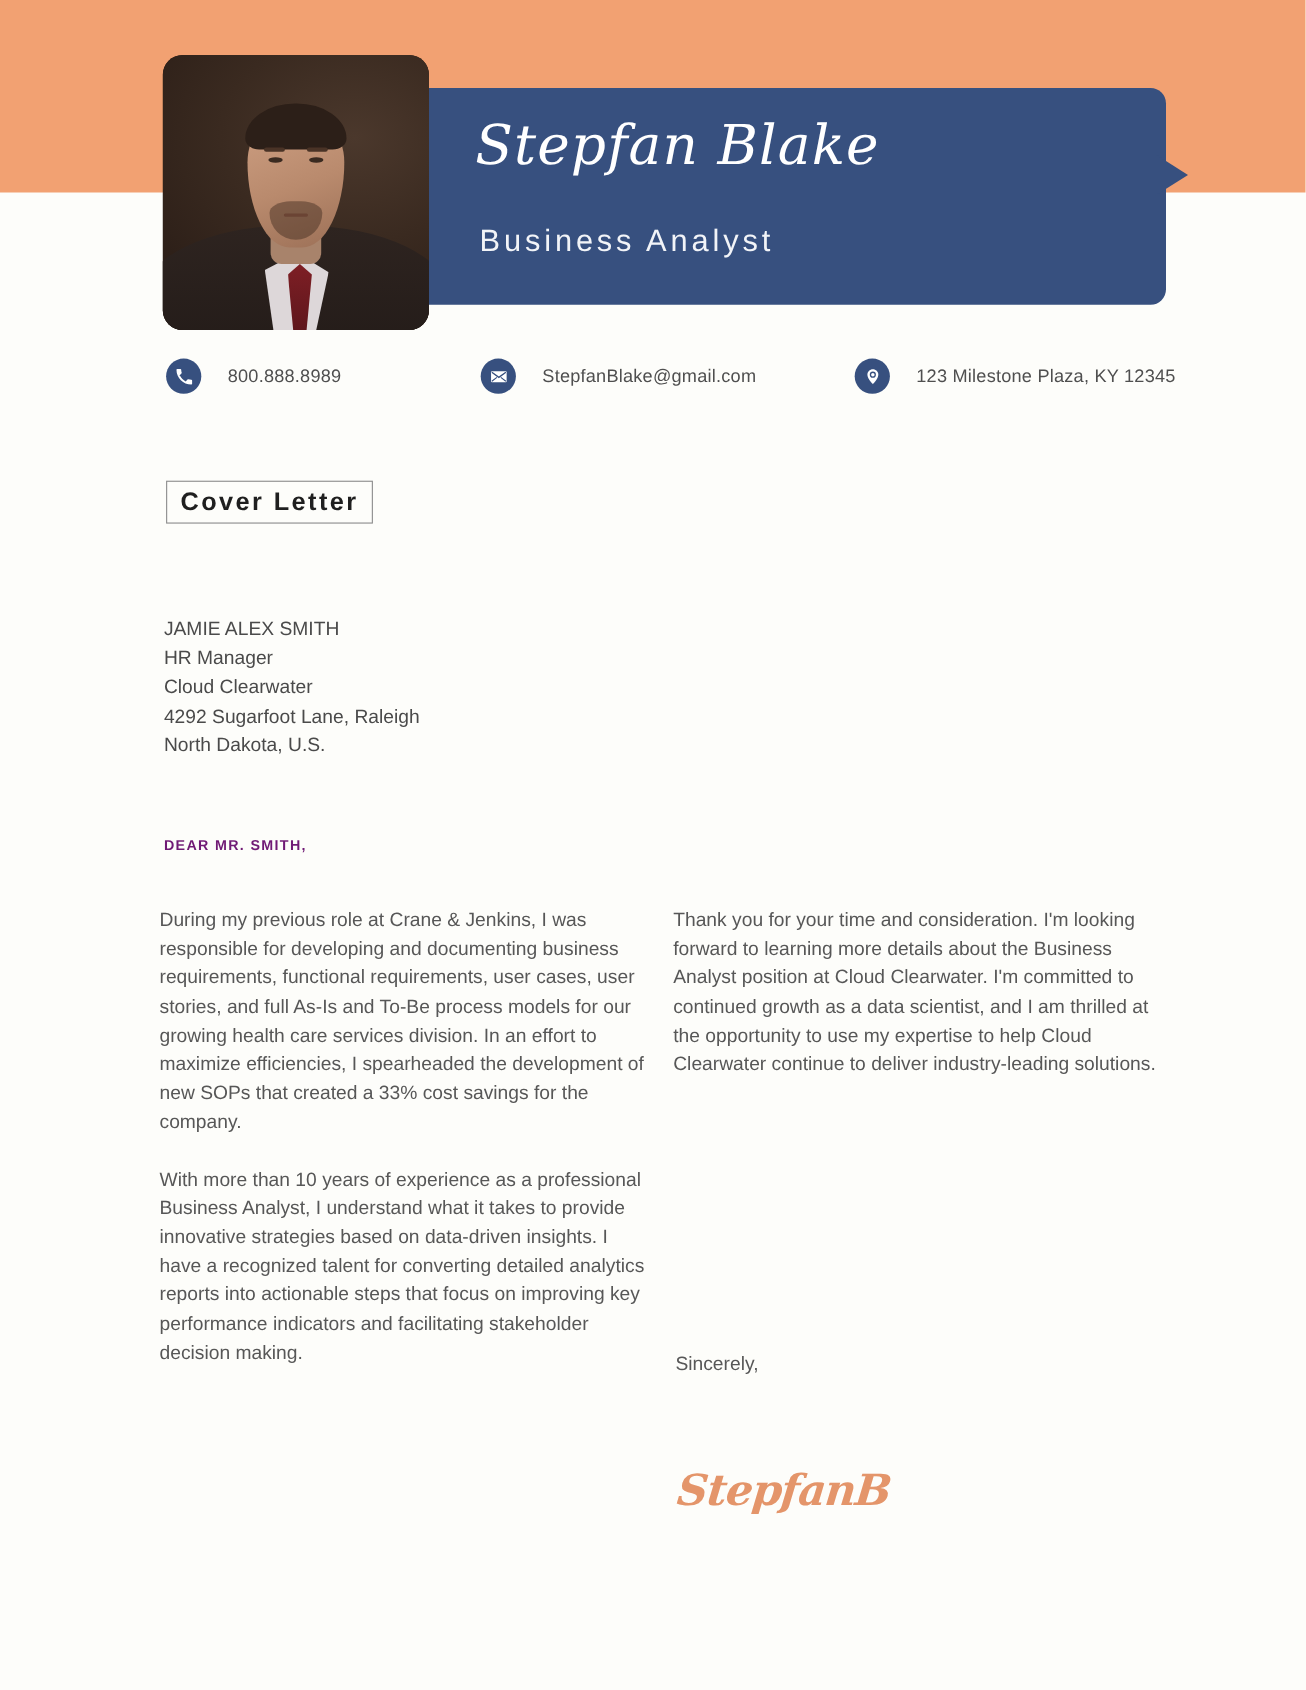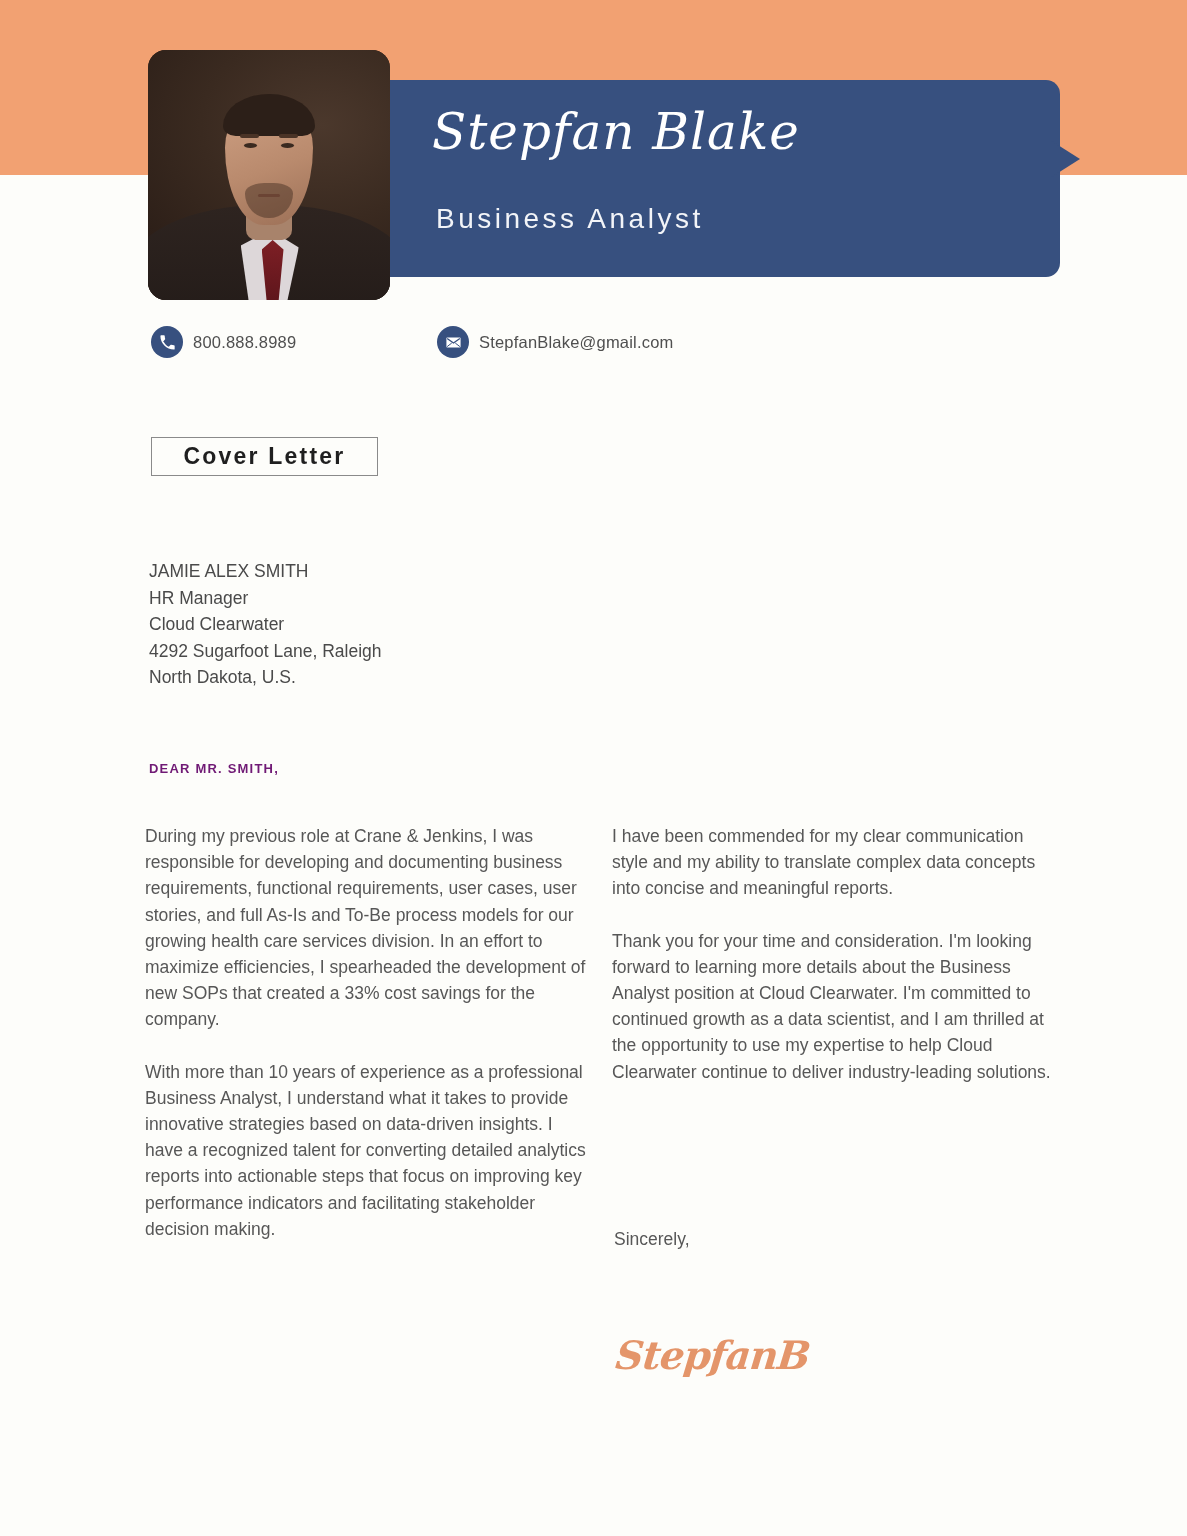--- a/index.html
+++ b/index.html
@@ -172,21 +172,21 @@
   .contact-row {
     position: absolute;
     left: 0; top: 326px;
     width: 1187px;
     height: 46px;
   }
   .contact-item {
     position: absolute;
     display: flex;
     align-items: center;
-    gap: 10px;
+    gap: 24px;
     white-space: nowrap;
   }
   .contact-item.c1 { left: 151px; }
   .contact-item.c2 { left: 437px; align-items: center; }
   .contact-item.c3 { left: 777px; }
   .cicon {
     width: 32px; height: 32px;
     border-radius: 50%;
     background: #37507f;
     display: flex;
@@ -198,21 +198,21 @@
   .ctext {
     font-size: 16.5px;
     color: #4f4f4f;
     letter-spacing: 0.2px;
   }
 
   
   .cover-badge {
     position: absolute;
     left: 151px; top: 437px;
-    width: 227px;
+    width: 188px;
     height: 39px;
     border: 1.5px solid #8a8a8a;
     display: flex;
     align-items: center;
     justify-content: center;
     box-sizing: border-box;
   }
   .cover-badge span {
     font-size: 23px;
     font-weight: 700;
@@ -325,20 +325,29 @@
     <span class="cicon">
       <svg width="17" height="17" viewBox="0 0 24 24">
         <rect x="2" y="5" width="20" height="14" rx="1.2" fill="#ffffff"></rect>
         <path d="M3 6.2l9 6.6 9-6.6" fill="none" stroke="#37507f" stroke-width="1.8"></path>
         <path d="M3 17.8l6.5-5M21 17.8l-6.5-5" fill="none" stroke="#37507f" stroke-width="1.4"></path>
       </svg>
     </span>
     <span class="ctext">StepfanBlake@gmail.com</span>
   </div>
 
+  <div class="contact-item c3">
+    <span class="cicon">
+      <svg width="17" height="17" viewBox="0 0 24 24">
+        <path d="M12 2.5c-3.9 0-7 3.1-7 7 0 5.2 7 12 7 12s7-6.8 7-12c0-3.9-3.1-7-7-7z" fill="#ffffff"></path>
+        <circle cx="12" cy="9.3" r="3.1" fill="none" stroke="#37507f" stroke-width="1.7"></circle>
+      </svg>
+    </span>
+    <span class="ctext">123 Milestone Plaza, KY 12345</span>
+  </div>
 </div>
 
 <div class="cover-badge">
   <span>Cover Letter</span>
 </div>
 
 <div class="recipient">
   <div class="line">JAMIE ALEX SMITH</div>
   <div class="line">HR Manager</div>
   <div class="line">Cloud Clearwater</div>
@@ -347,18 +356,17 @@
 </div>
 
 <div class="salutation">DEAR MR. SMITH,</div>
 
 <div class="col left">
   <p>During my previous role at Crane &amp; Jenkins, I was responsible for developing and documenting business requirements, functional requirements, user cases, user stories, and full As-Is and To-Be process models for our growing health care services division. In an effort to maximize efficiencies, I spearheaded the development of new SOPs that created a 33% cost savings for the company.</p>
   <p>With more than 10 years of experience as a professional Business Analyst, I understand what it takes to provide innovative strategies based on data-driven insights. I have a recognized talent for converting detailed analytics reports into actionable steps that focus on improving key performance indicators and facilitating stakeholder decision making.</p>
 </div>
 
 <div class="col right">
-  <p>I have been commended for my clear communication style and my ability to translate complex data concepts into concise and meaningful reports.</p>
   <p>Thank you for your time and consideration. I'm looking forward to learning more details about the Business Analyst position at Cloud Clearwater. I'm committed to continued growth as a data scientist, and I am thrilled at the opportunity to use my expertise to help Cloud Clearwater continue to deliver industry-leading solutions.</p>
 </div>
 
 <div class="sincerely">Sincerely,</div>
 <div class="signature">StepfanB</div>
 
 </body></html>

